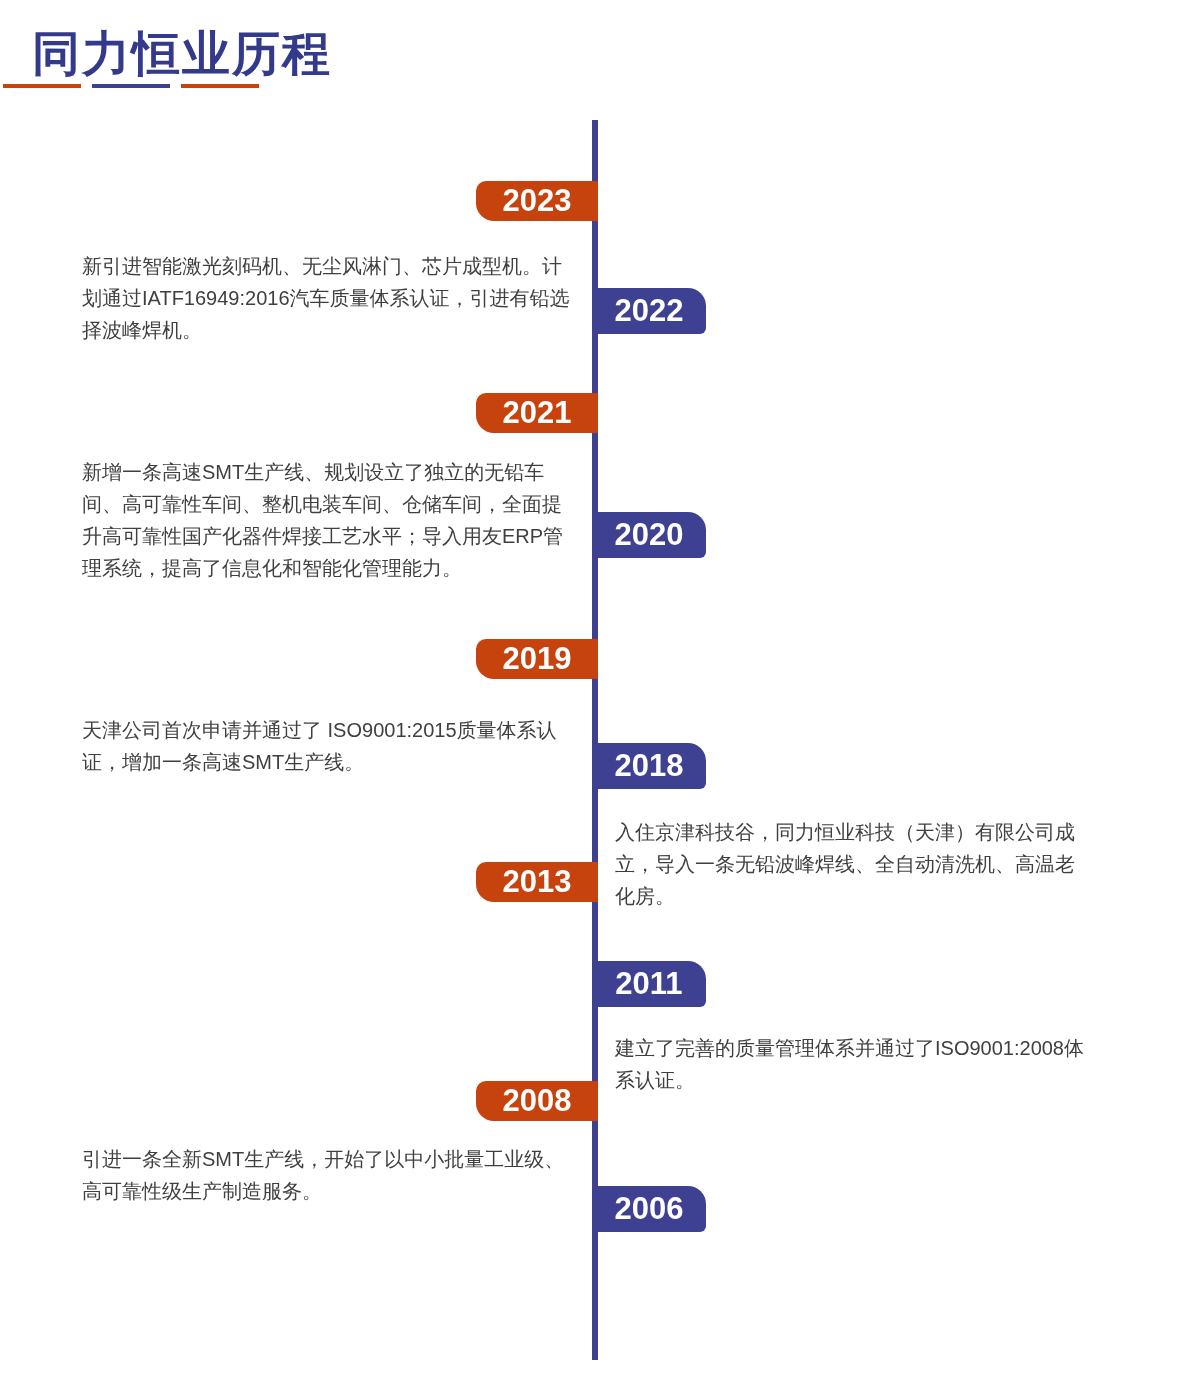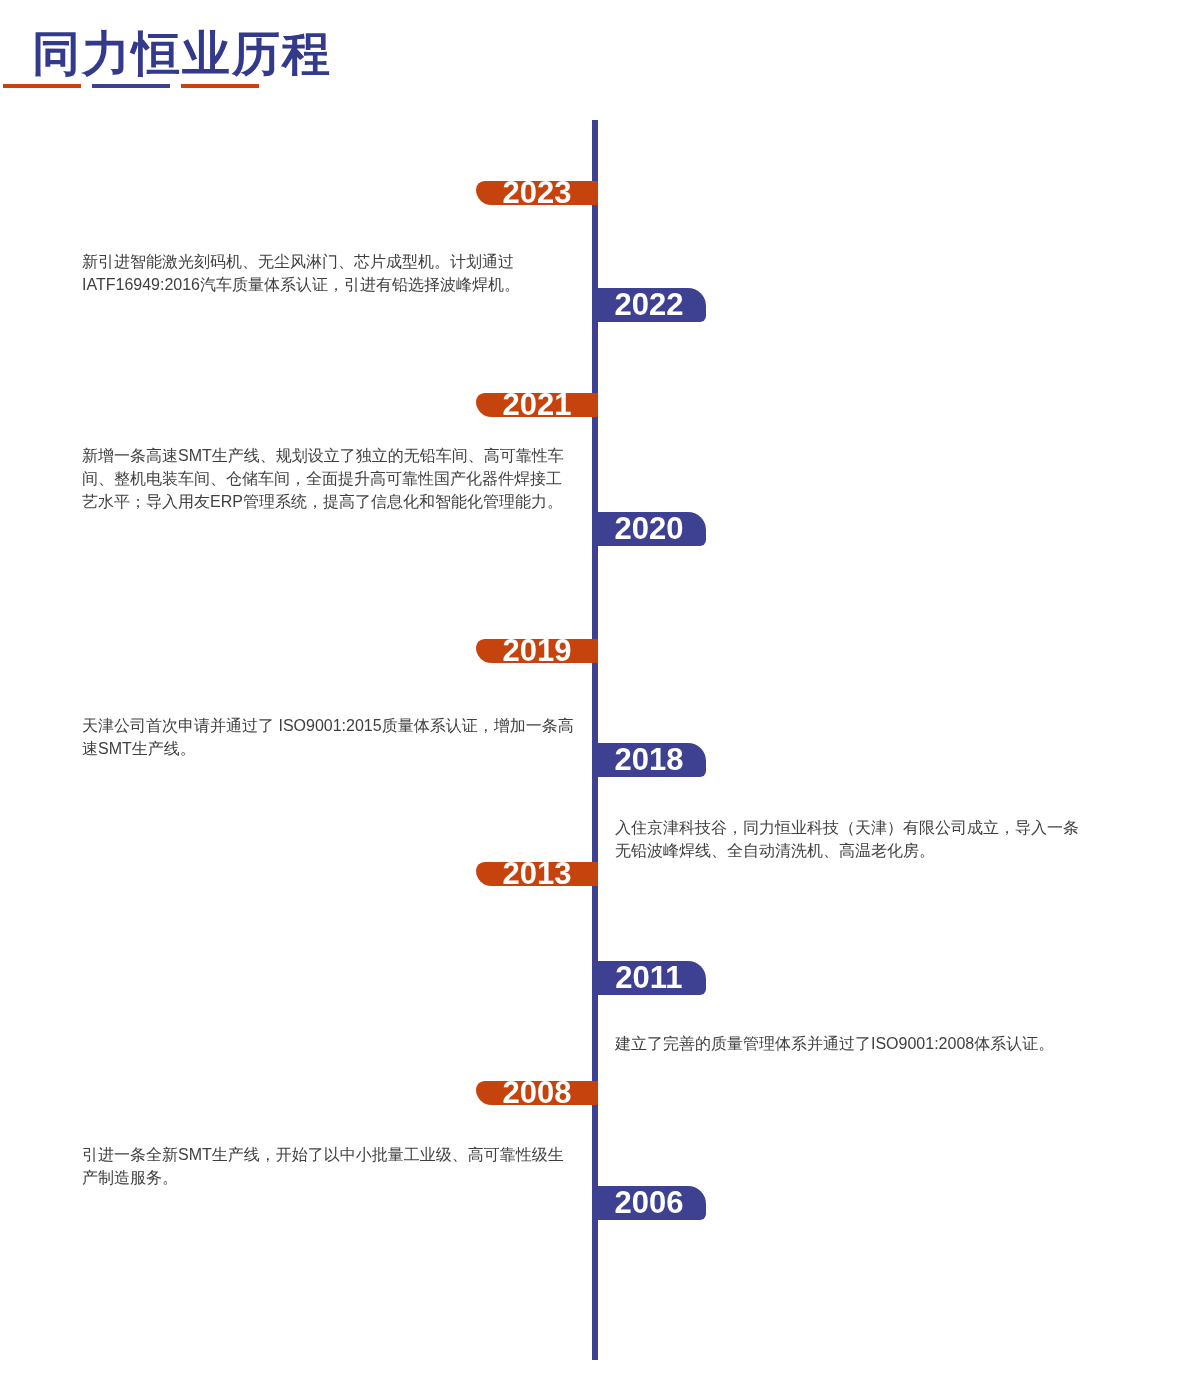--- a/index.html
+++ b/index.html
@@ -57,35 +57,35 @@
     align-items:center;
     justify-content:center;
     color:#ffffff;
     font-size:31px;
     font-weight:700;
     z-index:2;
   }
   .year-badge.left{
     left:476px;
     width:122px;
-    height:24px;
+    height:40px;
     background:var(--orange);
     border-radius:10px 0 0 18px;
   }
   .year-badge.right{
     left:592px;
     width:114px;
-    height:34px;
+    height:46px;
     background:var(--purple);
     border-radius:0 18px 6px 0;
   }
   .entry-text{
     position:absolute;
-    font-size:16px;
-    line-height:23px;
+    font-size:20px;
+    line-height:32px;
     color:var(--body-text);
     white-space:pre-line;
   }
   .entry-text.left-text{
     left:82px;
     width:495px;
   }
   .entry-text.right-text{
     left:615px;
     width:470px;
@@ -105,21 +105,21 @@
   </div>
 
   <div class="axis"></div>
 
   <div class="year-badge left" style="top:181px">2023</div>
   <div class="entry-text left-text" style="top:250px">新引进智能激光刻码机、无尘风淋门、芯片成型机。计划通过IATF16949:2016汽车质量体系认证，引进有铅选择波峰焊机。</div>
 
   <div class="year-badge right" style="top:288px">2022</div>
 
   <div class="year-badge left" style="top:393px">2021</div>
-  <div class="entry-text left-text" style="top:444px">新增一条高速SMT生产线、规划设立了独立的无铅车间、高可靠性车间、整机电装车间、仓储车间，全面提升高可靠性国产化器件焊接工艺水平；导入用友ERP管理系统，提高了信息化和智能化管理能力。</div>
+  <div class="entry-text left-text" style="top:456px">新增一条高速SMT生产线、规划设立了独立的无铅车间、高可靠性车间、整机电装车间、仓储车间，全面提升高可靠性国产化器件焊接工艺水平；导入用友ERP管理系统，提高了信息化和智能化管理能力。</div>
 
   <div class="year-badge right" style="top:512px">2020</div>
 
   <div class="year-badge left" style="top:639px">2019</div>
   <div class="entry-text left-text" style="top:714px">天津公司首次申请并通过了 ISO9001:2015质量体系认证，增加一条高速SMT生产线。</div>
 
   <div class="year-badge right" style="top:743px">2018</div>
   <div class="entry-text right-text" style="top:816px">入住京津科技谷，同力恒业科技（天津）有限公司成立，导入一条无铅波峰焊线、全自动清洗机、高温老化房。</div>
 
   <div class="year-badge left" style="top:862px">2013</div>

